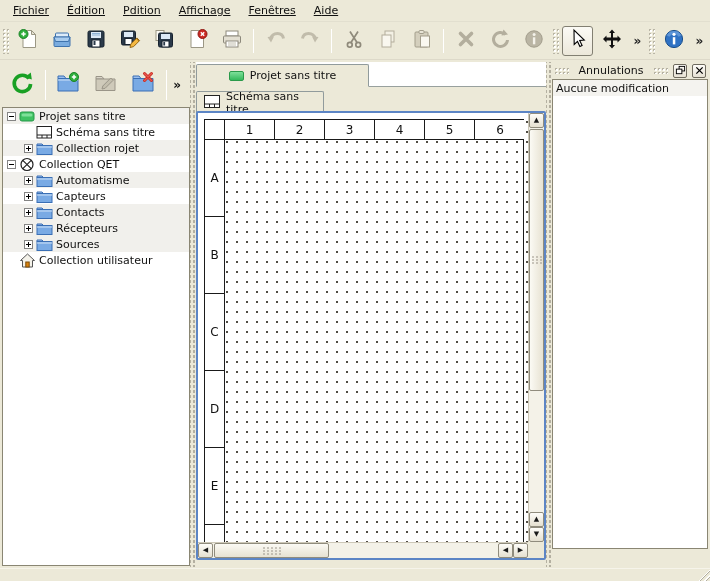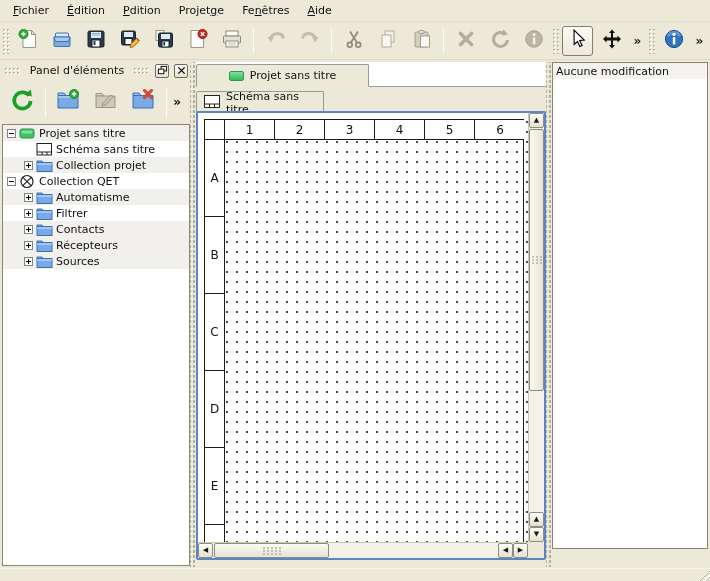--- a/index.html
+++ b/index.html
@@ -6,21 +6,21 @@
   html,body { width:710px; height:581px; }
   body {
     position:relative; overflow:hidden;
     background:#ece9d8;
     font-family:"DejaVu Sans","Liberation Sans",sans-serif;
     font-size:11px; color:#111;
   }
 
   
   .menubar{position:absolute;top:0;left:0;right:0;height:22px;display:flex;align-items:center;padding-left:4px;border-bottom:1px solid #e2dfcf;}
-  .menu-item{padding:4px 9px;cursor:default;white-space:nowrap;}
+  .menu-item{padding:4px 9px;cursor:default;white-space:nowrap;text-decoration:underline;}
   .menu-item .mn{text-decoration:underline;}
 
   
   .toolbar{position:absolute;top:22px;left:0;right:0;height:38px;display:flex;align-items:center;gap:3px;padding:0 2px;border-bottom:1px solid #ddd9c9;}
   .t-handle{width:7px;height:26px;background-image:radial-gradient(#fff 1px,transparent 1.2px),radial-gradient(#b9b5a6 1px,transparent 1.2px);background-size:4px 4px;background-position:1px 1px,0 0;}
   .t-sep{width:1px;height:24px;background:#b9b5a6;border-right:1px solid #fff;margin:0 3px;}
   .tool-btn{width:31px;height:30px;display:flex;align-items:center;justify-content:center;background:transparent;border:1px solid transparent;}
   .tool-btn.selected{border:1px solid #827f72;border-radius:3px;background:linear-gradient(#fbfaf5,#ece8da);}
   .chev{width:15px;height:30px;display:flex;align-items:center;justify-content:center;font-weight:bold;font-size:12px;color:#222;}
 
@@ -107,21 +107,21 @@
   .size-grip{position:absolute;right:0;bottom:0;width:13px;height:13px;background:repeating-linear-gradient(135deg,transparent 0 2px,#fff 2px 3px,#b1ad9e 3px 4px);clip-path:polygon(100% 0,100% 100%,0 100%);}
 </style>
 </head>
 <body>
 
 <div class="menubar">
 
 <div class="menu-item"><span></span><span class="mn">F</span><span>ichier</span></div>
     <div class="menu-item"><span></span><span class="mn">É</span><span>dition</span></div>
     <div class="menu-item"><span></span><span class="mn">P</span><span>dition</span></div>
-    <div class="menu-item"><span>Projet</span><span class="mn">g</span><span>e</span></div>
+    <div class="menu-item"><span>Afficha</span><span class="mn">g</span><span>e</span></div>
     <div class="menu-item"><span>Fe</span><span class="mn">n</span><span>êtres</span></div>
     <div class="menu-item"><span></span><span class="mn">A</span><span>ide</span></div>
   </div>
 
 <div class="toolbar">
   <div class="t-handle"></div>
 
   <div class="tool-btn">
       <span><svg width="22" height="22" viewBox="0 0 22 22">
           <path d="M6 2.5h8.5l4 4v13H6z" fill="#fffffe" stroke="#9b9784"></path>
@@ -261,36 +261,20 @@
           <circle cx="11" cy="11" r="8.6" fill="#2f72c4" stroke="#1a4f8c"></circle>
           <path d="M5 8a7 7 0 0 1 12 0" fill="none" stroke="#6fa3e0" stroke-width="3" opacity="0.7"></path>
           <rect x="9.8" y="9.2" width="2.5" height="7.2" fill="#fff"></rect>
           <circle cx="11" cy="6.3" r="1.6" fill="#fff"></circle>
         </svg></span>
     </div>
   <div class="chev">»</div>
 </div>
 
 <div class="dock-left">
-  <div class="dock-title">
-    <div class="dock-grip"></div>
-    <div class="ttl">Panel d'éléments</div>
-    <div class="dock-grip"></div>
-    <div class="dock-btn">
-        <svg width="11" height="11" viewBox="0 0 12 12">
-          <rect x="4.5" y="1.5" width="6" height="5" fill="none" stroke="#000"></rect>
-          <rect x="1.5" y="4.5" width="6" height="5" fill="#fdfcf8" stroke="#000"></rect>
-        </svg>
-      </div>
-    <div class="dock-btn">
-        <svg width="9" height="9" viewBox="0 0 10 10">
-          <path d="M1.5 1.5l7 7M8.5 1.5l-7 7" stroke="#000" stroke-width="1.4"></path>
-        </svg>
-      </div>
-  </div>
 
   <div class="panel-tbar">
     <div class="p-btn">
         <span><svg width="26" height="26" viewBox="0 0 26 26">
             <path d="M20 8.5A8.2 8.2 0 1 0 21.6 14" fill="none" stroke="#19a024" stroke-width="3.6"></path>
             <path d="M21.8 2.5l1 7-7-2.2z" fill="#19a024"></path>
           </svg></span>
       </div>
     <div class="p-sep"></div>
     <div class="p-btn">
@@ -351,21 +335,21 @@
         <span class="expander expander-plus"></span>
         <span class="ticon icon-folder">
 
           <svg class="ti ti-folder" width="17" height="15" viewBox="0 0 17 15">
             <path d="M1 4.5V3h5l1.5 1.5z" fill="#9cc0ee" stroke="#3a6fb5"></path>
             <rect x="1" y="4.5" width="15" height="9" fill="#79aae4" stroke="#3a6fb5"></rect>
             <path d="M1 6h15" stroke="#cfe2f8"></path>
           </svg>
 
         </span>
-        <span class="tlabel">Collection projet</span>
+        <span class="tlabel">Collection rojet</span>
       </div>
       <div class="tree-row level-0">
         <span class="expander expander-minus"></span>
         <span class="ticon icon-qet">
 
           <svg class="ti ti-qet" width="17" height="15" viewBox="0 0 17 15">
             <circle cx="8" cy="7.5" r="6" fill="#fff" stroke="#222" stroke-width="1.2"></circle>
             <path d="M3.8 3.3l8.4 8.4M12.2 3.3l-8.4 8.4" stroke="#222" stroke-width="1.2"></path>
           </svg>
 
@@ -389,21 +373,21 @@
         <span class="expander expander-plus"></span>
         <span class="ticon icon-folder">
 
           <svg class="ti ti-folder" width="17" height="15" viewBox="0 0 17 15">
             <path d="M1 4.5V3h5l1.5 1.5z" fill="#9cc0ee" stroke="#3a6fb5"></path>
             <rect x="1" y="4.5" width="15" height="9" fill="#79aae4" stroke="#3a6fb5"></rect>
             <path d="M1 6h15" stroke="#cfe2f8"></path>
           </svg>
 
         </span>
-        <span class="tlabel">Filtrer</span>
+        <span class="tlabel">Capteurs</span>
       </div>
       <div class="tree-row level-1 alt">
         <span class="expander expander-plus"></span>
         <span class="ticon icon-folder">
 
           <svg class="ti ti-folder" width="17" height="15" viewBox="0 0 17 15">
             <path d="M1 4.5V3h5l1.5 1.5z" fill="#9cc0ee" stroke="#3a6fb5"></path>
             <rect x="1" y="4.5" width="15" height="9" fill="#79aae4" stroke="#3a6fb5"></rect>
             <path d="M1 6h15" stroke="#cfe2f8"></path>
           </svg>
@@ -429,20 +413,31 @@
         <span class="ticon icon-folder">
 
           <svg class="ti ti-folder" width="17" height="15" viewBox="0 0 17 15">
             <path d="M1 4.5V3h5l1.5 1.5z" fill="#9cc0ee" stroke="#3a6fb5"></path>
             <rect x="1" y="4.5" width="15" height="9" fill="#79aae4" stroke="#3a6fb5"></rect>
             <path d="M1 6h15" stroke="#cfe2f8"></path>
           </svg>
 
         </span>
         <span class="tlabel">Sources</span>
+      </div>
+      <div class="tree-row level-0">
+        <span class="expander expander-none"></span>
+        <span class="ticon icon-home">
+
+          <svg class="ti ti-home" width="17" height="15" viewBox="0 0 17 15">
+            <path d="M8.5 1L1.5 7.5h2V14h10V7.5h2z" fill="#f4f2ea" stroke="#555"></path>
+            <rect x="6.8" y="9" width="3.4" height="5" fill="#d9820f" stroke="#7a4a08"></rect>
+          </svg>
+        </span>
+        <span class="tlabel">Collection utilisateur</span>
       </div>
     </div>
 </div>
 
 <div class="splitter s1"></div>
 
 <div class="center">
   <div class="project-tabbar">
     <div class="tab tab-project">
       <span class="proj-ico"></span>
@@ -527,20 +522,36 @@
       </div>
 
       <div class="corner"></div>
     </div>
   </div>
 </div>
 
 <div class="splitter s2"></div>
 
 <div class="dock-right">
+  <div class="dock-title">
+    <div class="dock-grip"></div>
+    <div class="ttl">Annulations</div>
+    <div class="dock-grip"></div>
+    <div class="dock-btn">
+        <svg width="11" height="11" viewBox="0 0 12 12">
+          <rect x="4.5" y="1.5" width="6" height="5" fill="none" stroke="#000"></rect>
+          <rect x="1.5" y="4.5" width="6" height="5" fill="#fdfcf8" stroke="#000"></rect>
+        </svg>
+      </div>
+    <div class="dock-btn">
+        <svg width="9" height="9" viewBox="0 0 10 10">
+          <path d="M1.5 1.5l7 7M8.5 1.5l-7 7" stroke="#000" stroke-width="1.4"></path>
+        </svg>
+      </div>
+  </div>
   <div class="undo-list">
     <div class="undo-row">Aucune modification</div>
   </div>
 </div>
 
 <div class="statusbar">
   <div class="size-grip"></div>
 </div>
 
 </body></html>

